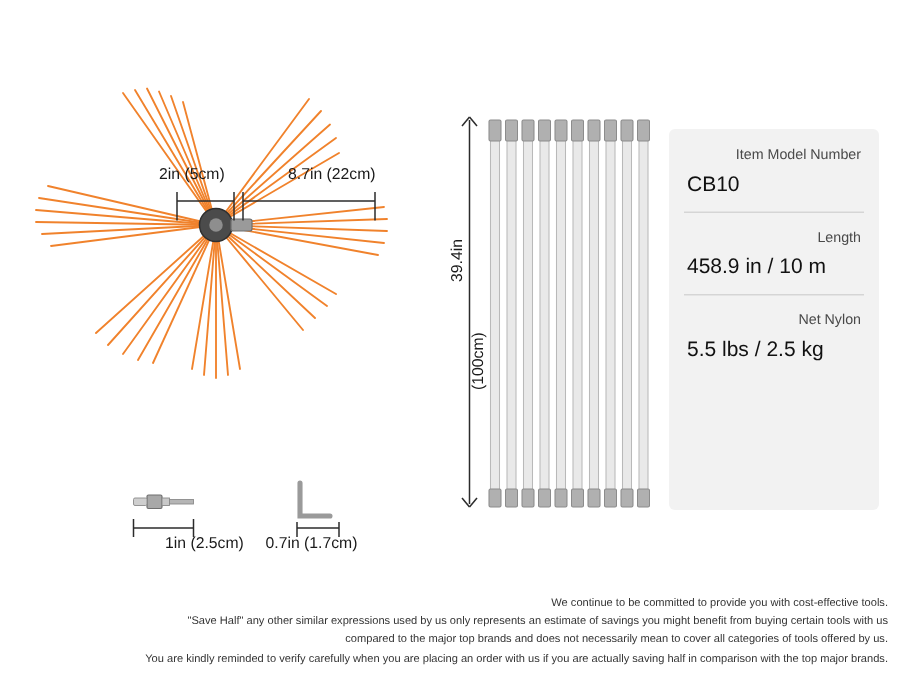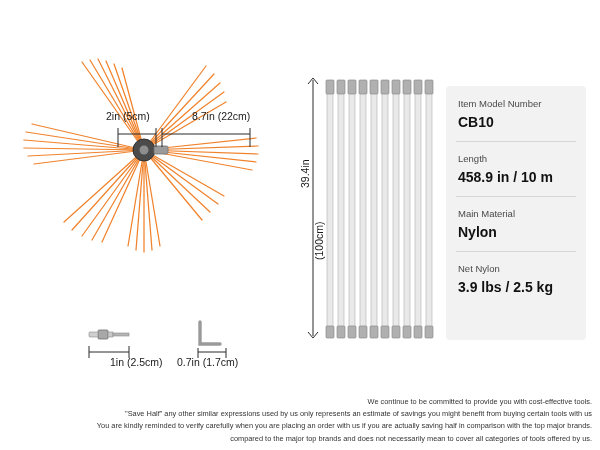--- a/index.html
+++ b/index.html
@@ -37,22 +37,22 @@
     border-radius:4px;
     padding:0;
   }
   .spec-row{
     padding:11px 12px 9px 12px;
     position:relative;
   }
   .spec-row + .spec-row:before{
     content:"";position:absolute;left:10px;right:10px;top:0;height:1px;background:#d5d5d5;
   }
-  .spec-key{font-size:9.5px;color:#4a4a4a;line-height:13px;}
-  .spec-val{font-size:14px;font-weight:bold;color:#111;line-height:19px;margin-top:3px;}
+  .spec-key{font-size:9.5px;color:#4a4a4a;line-height:13px;text-align:right;}
+  .spec-val{font-size:14px;font-weight:normal;color:#111;line-height:19px;margin-top:3px;}
 
   
   .footer{
     position:absolute;left:8px;top:396px;width:584px;
     font-size:7.4px;line-height:11.2px;color:#333;
   }
   .footer p{margin:0 0 1px 0;text-align:right;}
 </style>
 </head>
 <body>
@@ -245,29 +245,25 @@
   <div class="spec">
     <div class="spec-row">
       <div class="spec-key">Item Model Number</div>
       <div class="spec-val">CB10</div>
     </div>
     <div class="spec-row">
       <div class="spec-key">Length</div>
       <div class="spec-val">458.9 in / 10 m</div>
     </div>
     <div class="spec-row">
-      <div class="spec-key">Main Material</div>
-      <div class="spec-val">Nylon</div>
-    </div>
-    <div class="spec-row">
       <div class="spec-key">Net Nylon</div>
-      <div class="spec-val">3.9 lbs / 2.5 kg</div>
+      <div class="spec-val">5.5 lbs / 2.5 kg</div>
     </div>
   </div>
 
   <div class="footer">
     <p>We continue to be committed to provide you with cost-effective tools.</p>
     <p>"Save Half" any other similar expressions used by us only represents an estimate of savings you might benefit from buying certain tools with us</p>
+    <p>compared to the major top brands and does not necessarily mean to cover all categories of tools offered by us.</p>
     <p>You are kindly reminded to verify carefully when you are placing an order with us if you are actually saving half in comparison with the top major brands.</p>
-    <p>compared to the major top brands and does not necessarily mean to cover all categories of tools offered by us.</p>
   </div>
 
 </div>
 
 </body></html>

